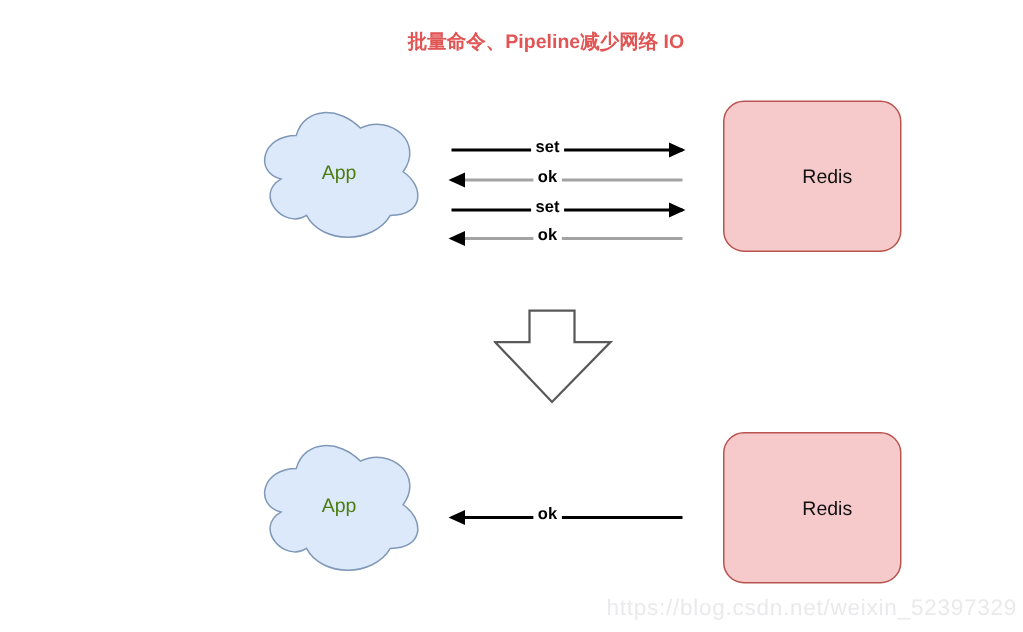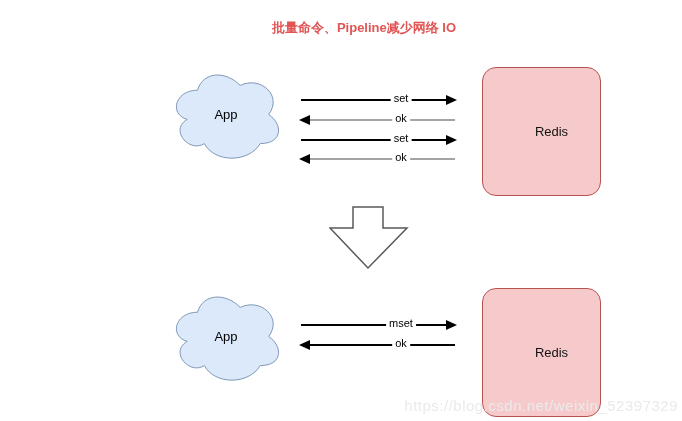--- a/index.html
+++ b/index.html
@@ -30,26 +30,26 @@
     height: 97px;
   }
   .cloud-wrap svg { display: block; width: 100%; height: 100%; }
   .cloud-label {
     position: absolute;
     inset: 0;
     display: flex;
     align-items: center;
     justify-content: center;
     font-size: 13px;
-    color: #000000;
+    color: #4d7c0f;
   }
   .redis-box {
     position: absolute;
     width: 119px;
-    height: 129px;
+    height: 101px;
     background: var(--redis-fill, #f6caca);
     border: 1px solid var(--redis-stroke, #b85450);
     border-radius: 14px;
     display: flex;
     align-items: center;
     justify-content: center;
     font-size: 13px;
     color: #111;
     box-sizing: border-box;
     padding-left: 20px;
@@ -91,24 +91,23 @@
   }
   .arrow .msg {
     position: absolute;
     left: calc(50% - 13px);
     transform: translateX(-50%);
     top: -4px;
     background: #ffffff;
     padding: 0 3px;
     font-size: 11px;
     line-height: 14px;
-    font-weight: normal;
+    font-weight: bold;
     color: #000;
     white-space: nowrap;
-    margin-left: 36px;
   }
   .big-arrow {
     position: absolute;
     left: 329px;
     top: 204px;
     width: 80px;
     height: 66px;
   }
   .big-arrow svg { display: block; width: 100%; height: 100%; }
   .watermark {
@@ -166,25 +165,20 @@
     </svg>
   </div>
 
   <div class="cloud-wrap" style="left:169px; top:288px;">
     <svg viewBox="0 0 100 80" preserveAspectRatio="none">
       <path d="M 25,20 C 5,20 0,40 16,44 C 0,52.8 18,72 31,64 C 40,80 70,80 80,64 C 100,64 100,48 87.5,40 C 100,24 80,8 62.5,16 C 50,4 30,4 25,20 Z" style="fill:var(--cloud-fill,#dbe9fb); stroke:var(--cloud-stroke,#8098b8); stroke-width:1;" vector-effect="non-scaling-stroke"></path>
     </svg>
     <div class="cloud-label">App</div>
   </div>
 
-  <div class="arrow right black" style="top:320px;">
-    <span class="line"></span>
-    <span class="head"></span>
-    <span class="msg">mset</span>
-  </div>
   <div class="arrow left black" style="top:340px;">
     <span class="line"></span>
     <span class="head"></span>
     <span class="msg">ok</span>
   </div>
 
   <div class="redis-box" style="left:482px; top:288px;">
     <span>Redis</span>
   </div>
 

